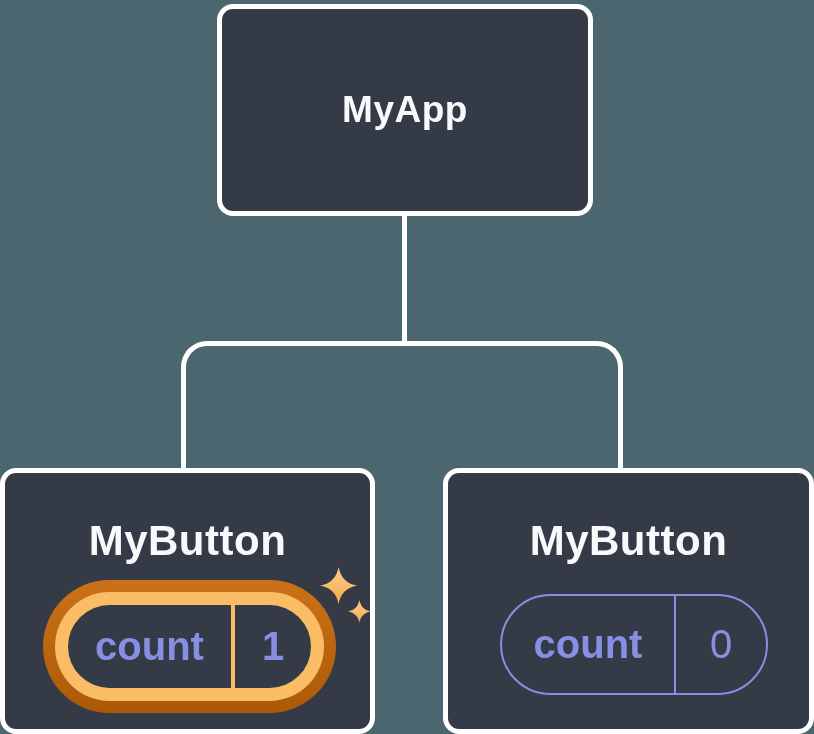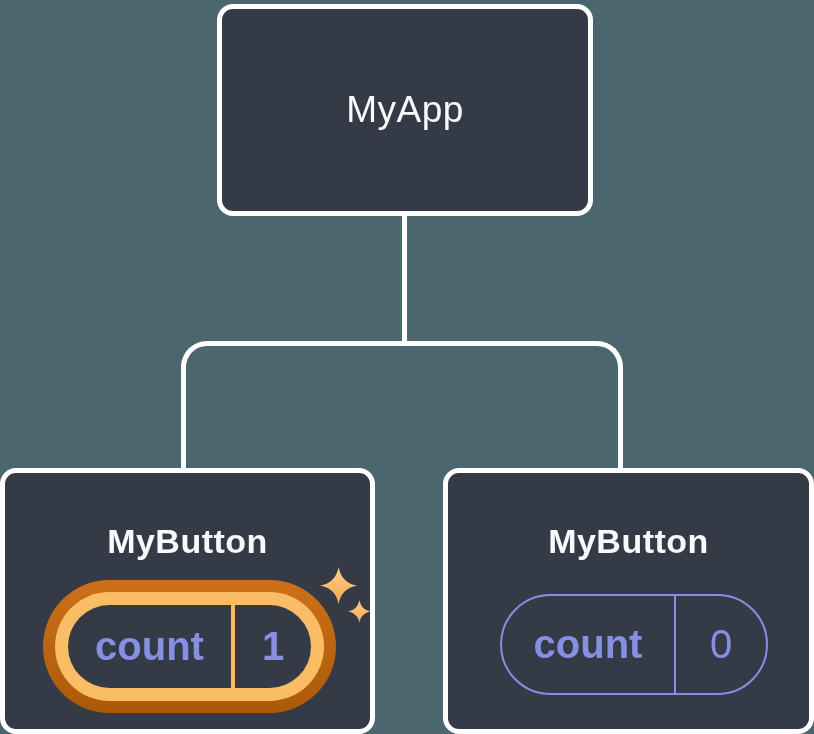--- a/index.html
+++ b/index.html
@@ -12,26 +12,26 @@
     position:absolute; box-sizing:border-box;
     background:var(--node-fill,#343B47);
     border:5px solid var(--node-border,#FFFFFF);
     border-radius:16px;
   }
   .node-root { left:217px; top:4px; width:376px; height:212px;
     display:flex; align-items:center; justify-content:center; }
   .node-left  { left:0px;   top:468px; width:375px; height:266px; }
   .node-right { left:443px; top:468px; width:371px; height:266px; }
   .root-label {
-    font-size:37px; font-weight:400; letter-spacing:0.5px;
+    font-size:37px; font-weight:700; letter-spacing:0.5px;
     color:var(--title-text,#F7F9FB);
   }
   .node-title {
     position:absolute; left:0; right:0; top:50px; text-align:center;
-    font-size:34px; font-weight:700; letter-spacing:0.5px; line-height:36px;
+    font-size:42px; font-weight:700; letter-spacing:0.5px; line-height:36px;
     color:var(--title-text,#F7F9FB);
   }
   
   .stem { position:absolute; left:402px; top:212px; width:5px; height:133px;
     background:var(--connector,#FFFFFF); }
   .bracket {
     position:absolute; left:181px; top:341px; width:442px; height:131px;
     box-sizing:border-box;
     border:5px solid var(--connector,#FFFFFF); border-bottom:none;
     border-top-left-radius:26px; border-top-right-radius:26px;

